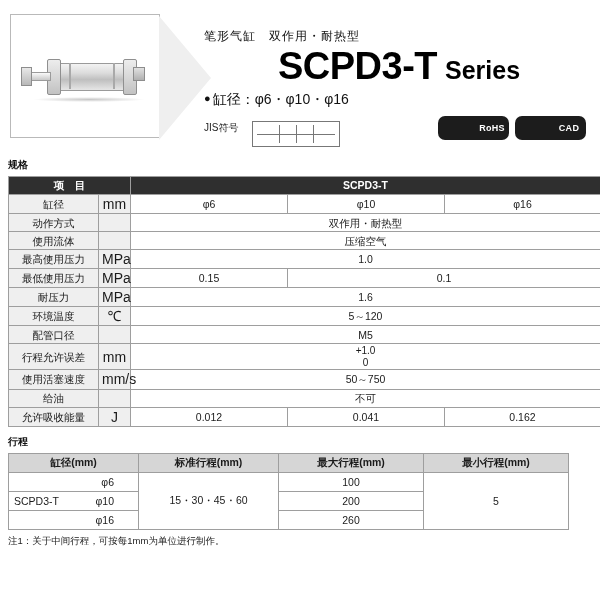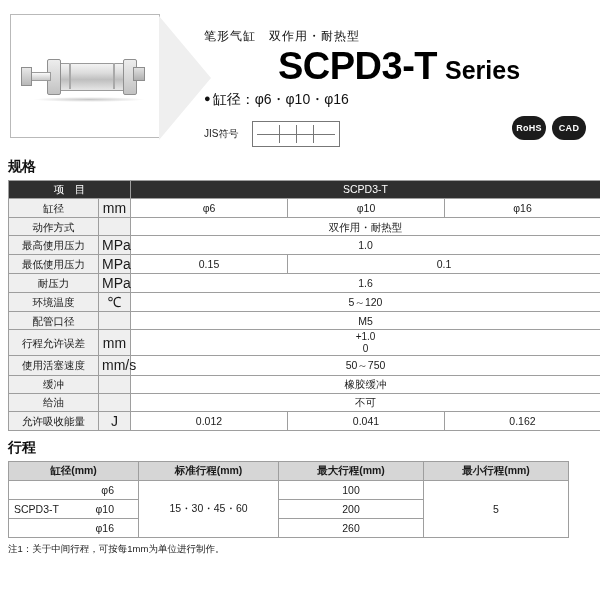--- a/index.html
+++ b/index.html
@@ -154,21 +154,20 @@
   .bore-line .bullet {
     font-size: 11px;
     vertical-align: 2px;
     margin-right: 2px;
   }
   .jis-row {
     margin-top: 12px;
     font-size: 10px;
     color: #222;
     display: flex;
-    align-items: center;
   }
   .jis-symbol {
     margin-left: 14px;
     width: 86px;
     height: 24px;
     border: 1px solid #777;
     position: relative;
     background: #fff;
   }
   .jis-symbol .v-line {
@@ -201,34 +200,35 @@
   .badges {
     position: absolute;
     right: 8px;
     top: 116px;
     display: flex;
     gap: 6px;
   }
   .badge {
     width: 34px;
     height: 24px;
-    border-radius: 12px;
+    border-radius: 7px;
     background: #1c1c1c;
     color: #fff;
     font-size: 9px;
     font-weight: bold;
     display: flex;
     align-items: center;
     justify-content: center;
     letter-spacing: 0.3px;
+    padding-left: 37px;
   }
 
   
   .section-title {
-    font-size: 14px;
+    font-size: 10px;
     font-weight: bold;
     margin: 8px 0 4px 2px;
     color: #111;
   }
 
   table.spec {
     width: 592px;
     border-collapse: collapse;
     table-layout: fixed;
     font-size: 10.5px;
@@ -239,21 +239,21 @@
     padding: 1px 3px;
     text-align: center;
     vertical-align: middle;
     height: 15px;
     line-height: 1.15;
     background: #ffffff;
   }
   .hdr-dark {
     background: #2f2f2f !important;
     color: #ffffff;
-    font-weight: normal;
+    font-weight: bold;
   }
   .hdr-grey {
     background: #d6d6d6 !important;
     font-weight: bold;
   }
   td.lbl {
     text-align: left;
     padding-left: 6px;
     background: #efefef !important;
     font-weight: normal;
@@ -362,20 +362,25 @@
         <td>φ10</td>
         <td>φ16</td>
       </tr>
 
       <tr>
         <td class="lbl">动作方式</td>
         <td class="unit"></td>
         <td colspan="3">双作用・耐热型</td>
       </tr>
 
+      <tr>
+        <td class="lbl">使用流体</td>
+        <td class="unit"></td>
+        <td colspan="3">压缩空气</td>
+      </tr>
 
       <tr>
         <td class="lbl">最高使用压力</td>
         <td class="unit">MPa</td>
         <td colspan="3">1.0</td>
       </tr>
 
       <tr>
         <td class="lbl">最低使用压力</td>
         <td class="unit">MPa</td>
@@ -409,25 +414,20 @@
           <div>0</div>
         </td>
       </tr>
 
       <tr>
         <td class="lbl">使用活塞速度</td>
         <td class="unit">mm/s</td>
         <td colspan="3">50～750</td>
       </tr>
 
-      <tr>
-        <td class="lbl">缓冲</td>
-        <td class="unit"></td>
-        <td colspan="3">橡胶缓冲</td>
-      </tr>
 
       <tr>
         <td class="lbl">给油</td>
         <td class="unit"></td>
         <td colspan="3">不可</td>
       </tr>
 
       <tr>
         <td class="lbl">允许吸收能量</td>
         <td class="unit">J</td>

